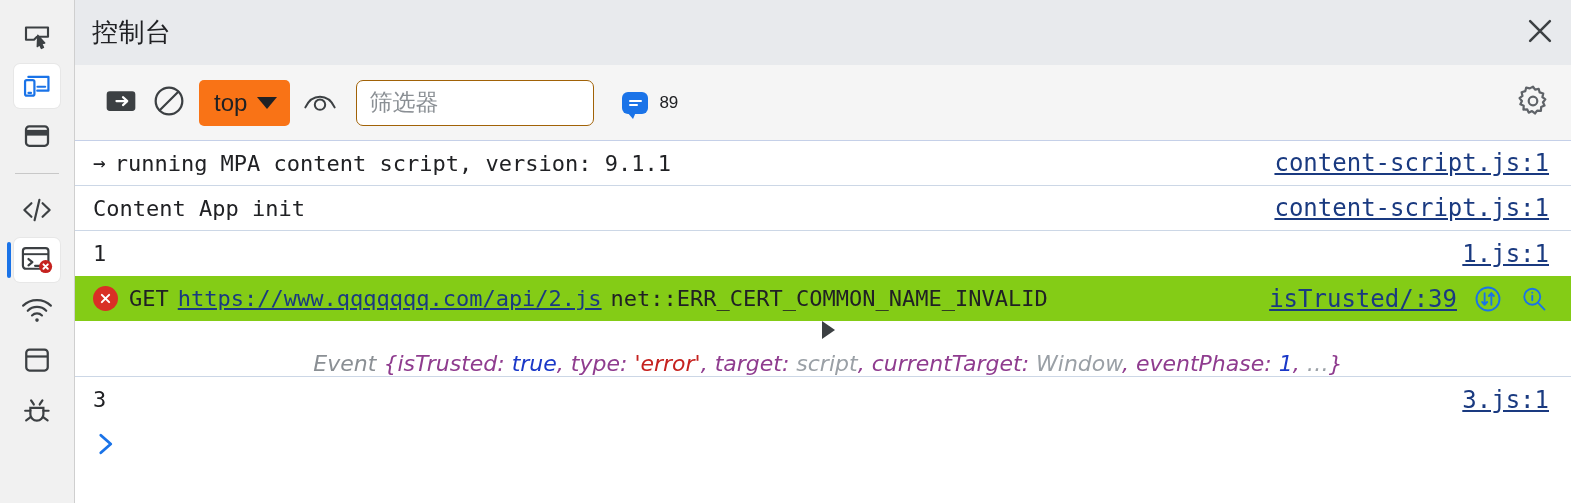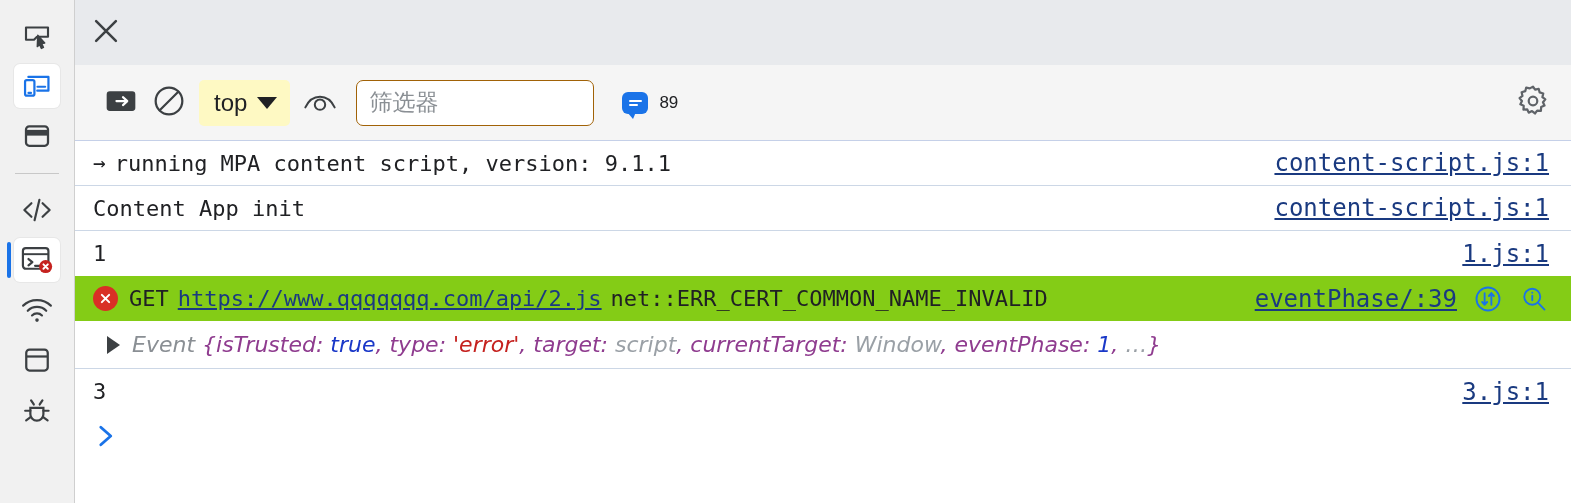--- a/index.html
+++ b/index.html
@@ -119,21 +119,21 @@
     align-items: center;
     justify-content: center;
     color: #3c4043;
     border-radius: 4px;
     flex: 0 0 auto;
   }
   .ctx-select {
     display: flex;
     align-items: center;
     gap: 10px;
-    background: #fef9c3;
+    background: #f97316;
     border-radius: 5px;
     height: 46px;
     padding: 0 13px 0 15px;
     margin: 0 6px;
     flex: 0 0 auto;
   }
   .ctx-select .ctx-label {
     font-size: 24px;
     color: #202124;
   }
@@ -290,20 +290,21 @@
     box-sizing: border-box;
   }
   .obj-row {
     display: flex;
     align-items: center;
     padding: 0 22px 0 32px;
     min-height: 48px;
     border-bottom: 1px solid #ccd7e6;
     box-sizing: border-box;
     gap: 12px;
+    flex-direction: column;
   }
   .disclosure {
     width: 0; height: 0;
     border-top: 9px solid transparent;
     border-bottom: 9px solid transparent;
     border-left: 13px solid #3c4043;
     flex: 0 0 auto;
   }
   .obj-text {
     font-size: 22px;
@@ -422,20 +423,21 @@
           <path d="M7.6 10.2h10.6v5.2a5.3 5.3 0 0 1-10.6 0z"></path>
           <path d="M7.6 12.6H3.4M18.2 12.6h4.2M7.8 17.8l-3.6 2.6M18 17.8l3.6 2.6"></path>
         </svg>
       </span>
     </div>
   </div>
 
   <div class="main-area">
 
     <div class="titlebar">
+      <div class="titlebar-title">控制台</div>
       <div class="close-btn">
         <span>
           <svg width="32" height="32" viewBox="0 0 24 24" fill="none" stroke="#3c4043" stroke-width="1.9" stroke-linecap="round">
             <path d="M4.6 4.6l14.8 14.8M19.4 4.6L4.6 19.4"></path>
           </svg>
         </span>
       </div>
     </div>
 
     <div class="toolbar">
@@ -526,21 +528,21 @@
           <span class="err-badge">
             <svg width="15" height="15" viewBox="0 0 14 14" fill="none" stroke="#ffffff" stroke-width="1.9" stroke-linecap="round">
               <path d="M3.6 3.6l6.8 6.8M10.4 3.6l-6.8 6.8"></path>
             </svg>
           </span>
           <span class="msg-text">GET</span>
           <a class="link-inline msg-text">https://www.qqqqqqq.com/api/2.js</a>
           <span class="msg-text">net::ERR_CERT_COMMON_NAME_INVALID</span>
         </div>
         <div class="err-right">
-          <a class="link-src">eventPhase/:39</a>
+          <a class="link-src">isTrusted/:39</a>
           <span class="icon-blue">
             <svg width="30" height="30" viewBox="0 0 24 24" fill="none" stroke="#1a73e8" stroke-width="1.5" stroke-linecap="round" stroke-linejoin="round">
               <circle cx="12" cy="12" r="9.2"></circle>
               <path d="M9.3 7.4v9.2M9.3 16.6l-2 -2.2M9.3 16.6l2 -2.2"></path>
               <path d="M14.7 16.6v-9.2M14.7 7.4l-2 2.2M14.7 7.4l2 2.2"></path>
             </svg>
           </span>
           <span class="icon-blue">
             <svg width="30" height="30" viewBox="0 0 24 24" fill="none" stroke="#1a73e8" stroke-width="1.5" stroke-linecap="round">
               <circle cx="10.6" cy="10.2" r="6.4"></circle>

